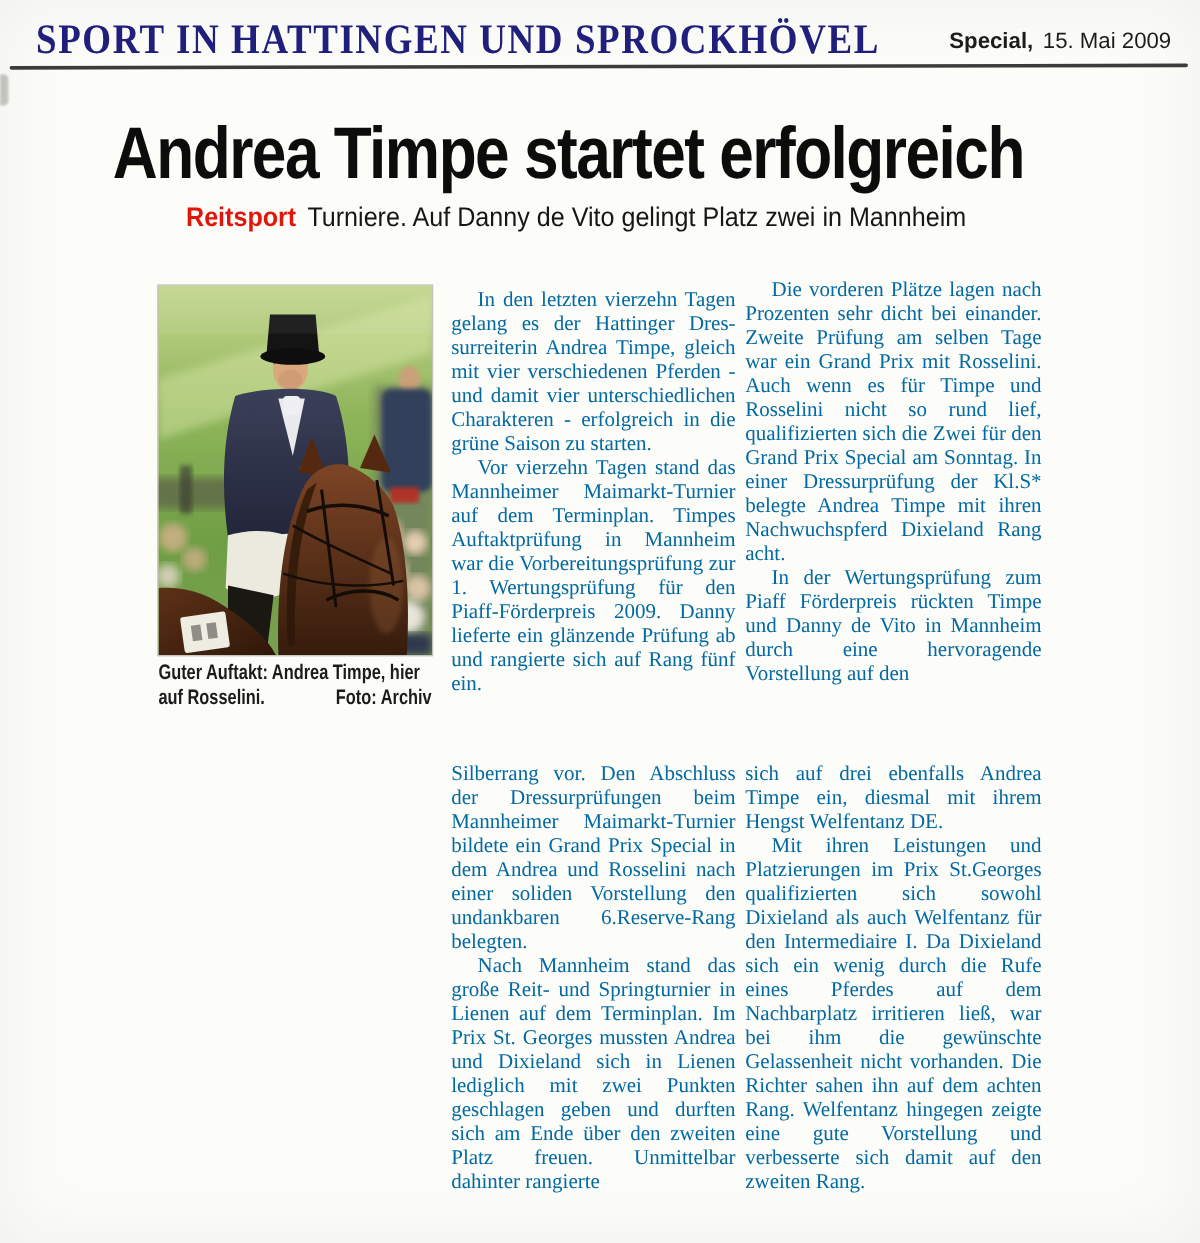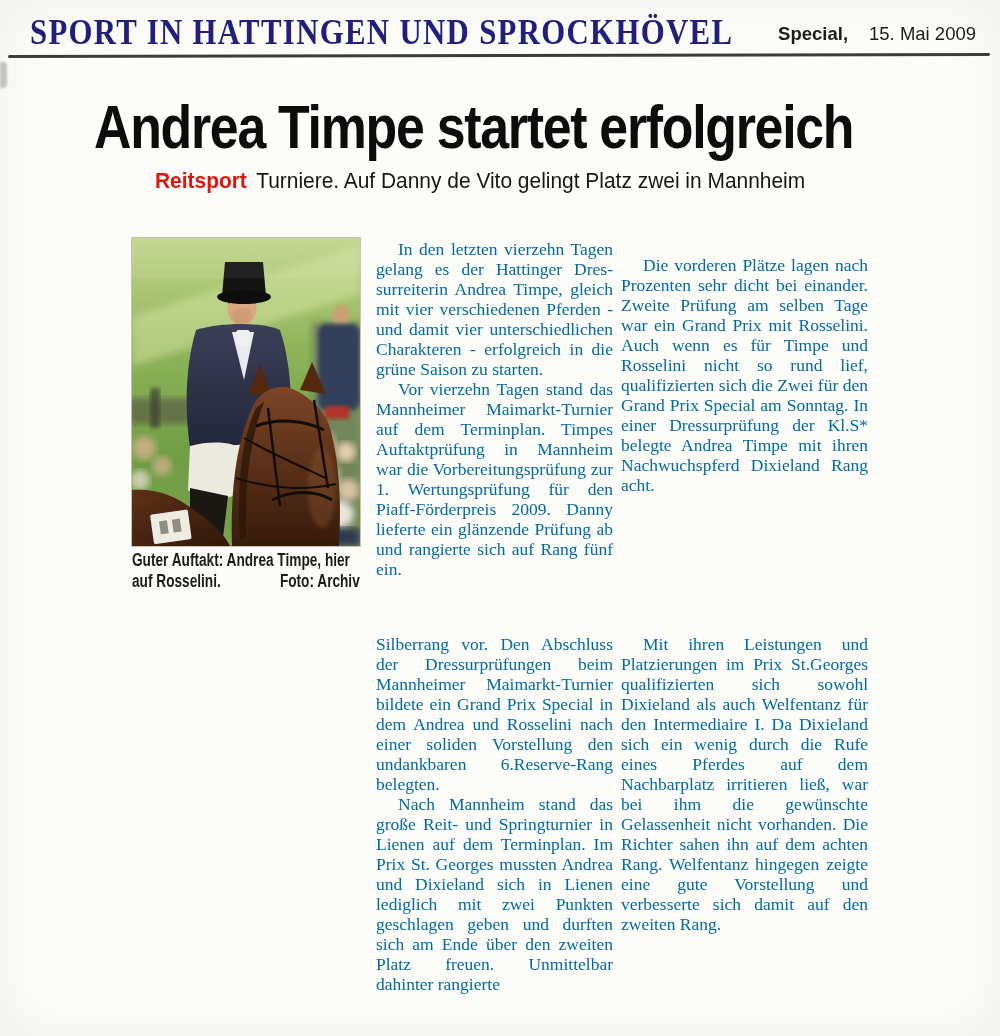--- a/index.html
+++ b/index.html
@@ -16,21 +16,21 @@
     position:absolute;left:30px;top:13px;
     font-family:"Liberation Serif",serif;font-weight:bold;
     font-size:35px;letter-spacing:1.5px;color:#20207c;
     transform:scaleX(.88);transform-origin:left top;white-space:nowrap;
   }
   .masthead-date{
     position:absolute;right:24px;top:23px;
     font-size:18.5px;color:#1c1c1c;white-space:nowrap;
   }
   .masthead-date .d-bold{font-weight:bold;}
-  .masthead-date .d-rest{margin-left:21px;}
+  .masthead-date .d-rest{margin-left:8px;}
   .masthead-rule{
     position:absolute;left:8px;right:10px;top:54px;height:3px;
     background:#3c3c3c;transform:rotate(-.12deg);border-radius:2px;
   }
   .scan-smudge{
     position:absolute;left:0;top:62px;width:7px;height:26px;
     background:#9a9a94;opacity:.55;border-radius:0 4px 4px 0;filter:blur(1px);
   }
   
   .headline{
@@ -59,21 +59,21 @@
   
   .col{
     position:absolute;
     font-family:"Liberation Serif",serif;
     font-size:17.5px;line-height:20px;color:#0369a1;
     text-align:justify;hyphens:manual;
   }
   .col p{margin:0;text-indent:22px;}
   .col p.cont{text-indent:0;}
   .col-top-mid{left:376px;top:239px;width:237px;}
-  .col-top-right{left:621px;top:255px;width:247px;}
+  .col-top-right{left:621px;top:231px;width:247px;}
   .col-bot-left{left:376px;top:634px;width:237px;}
   .col-bot-right{left:621px;top:634px;width:247px;}
 </style>
 </head>
 <body>
 
 <div id="page">
 
   <div class="masthead-title">SPORT IN HATTINGEN UND SPROCKHÖVEL</div>
   <div class="masthead-date">
@@ -191,24 +191,26 @@
     </div>
   </div>
 
   <div class="col col-top-mid">
     <p>In den letzten vierzehn Tagen gelang es der Hattinger Dres­surreiterin Andrea Timpe, gleich mit vier verschiedenen Pferden - und damit vier unter­schiedlichen Charakteren - er­folgreich in die grüne Saison zu starten.</p>
     <p>Vor vierzehn Tagen stand das Mannheimer Maimarkt-Turnier auf dem Terminplan. Timpes Auftaktprüfung in Mannheim war die Vorberei­tungsprüfung zur 1. Wertungs­prüfung für den Piaff-Förder­preis 2009. Danny lieferte ein glänzende Prüfung ab und ran­gierte sich auf Rang fünf ein.</p>
   </div>
 
   <div class="col col-top-right">
     <p>Die vorderen Plätze lagen nach Prozenten sehr dicht bei einander. Zweite Prüfung am selben Tage war ein Grand Prix mit Rosselini. Auch wenn es für Timpe und Rosselini nicht so rund lief, qualifizier­ten sich die Zwei für den Grand Prix Special am Sonn­tag. In einer Dressurprüfung der Kl.S* belegte Andrea Tim­pe mit ihren Nachwuchspferd Dixieland Rang acht.</p>
+    <p>In der Wertungsprüfung zum Piaff Förderpreis rückten Timpe und Danny de Vito in Mannheim durch eine hervor­agende Vorstellung auf den</p>
   </div>
 
   <div class="col col-bot-left">
     <p class="cont">Silberrang vor. Den Abschluss der Dressurprüfungen beim Mannheimer Maimarkt-Tur­nier bildete ein Grand Prix Special in dem Andrea und Rosselini nach einer soliden Vorstellung den undankbaren 6.Reserve-Rang belegten.</p>
     <p>Nach Mannheim stand das große Reit- und Springturnier in Lienen auf dem Terminplan. Im Prix St. Georges mussten Andrea und Dixieland sich in Lienen lediglich mit zwei Punkten geschlagen geben und durften sich am Ende über den zweiten Platz freuen. Un­mittelbar dahinter rangierte</p>
   </div>
 
   <div class="col col-bot-right">
+    <p class="cont">sich auf drei ebenfalls Andrea Timpe ein, diesmal mit ihrem Hengst Welfentanz DE.</p>
     <p>Mit ihren Leistungen und Platzierungen im Prix St.Geor­ges qualifizierten sich sowohl Dixieland als auch Welfentanz für den Intermediaire I. Da Di­xieland sich ein wenig durch die Rufe eines Pferdes auf dem Nachbarplatz irritieren ließ, war bei ihm die gewünschte Gelassenheit nicht vorhan­den. Die Richter sahen ihn auf dem achten Rang. Welfentanz hingegen zeigte eine gute Vor­stellung und verbesserte sich damit auf den zweiten Rang.</p>
   </div>
 
 </div>
 
 </body></html>

